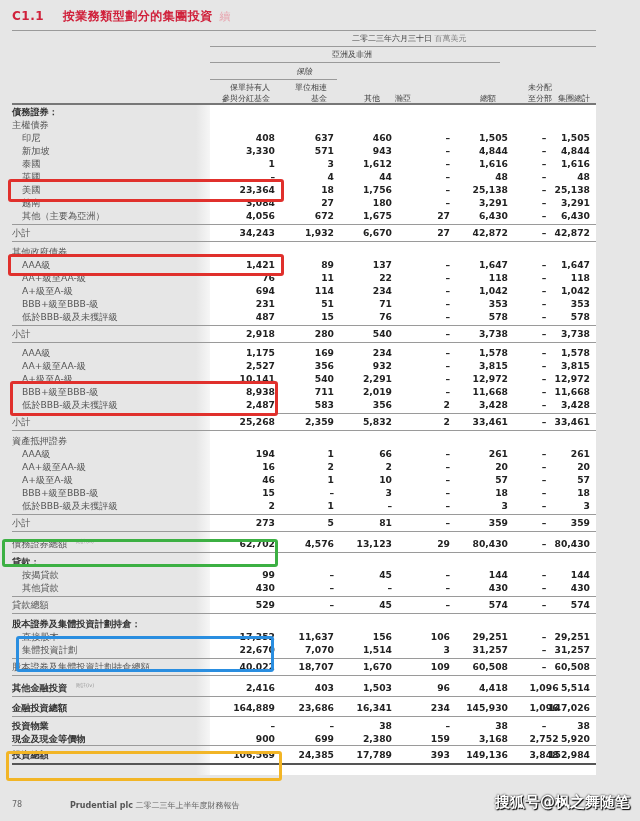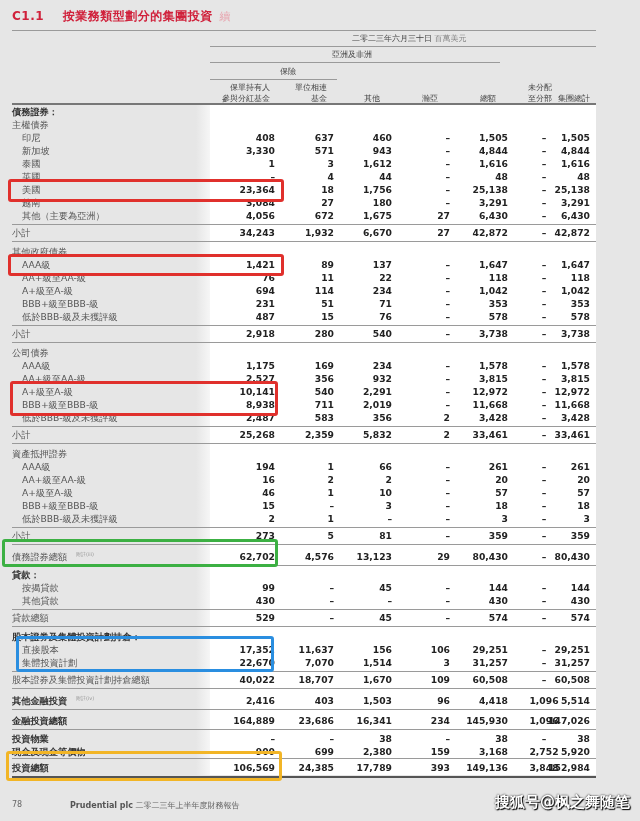--- a/index.html
+++ b/index.html
@@ -80,32 +80,32 @@
 <div class="rule" style="left:12px;top:30px;width:584px;"></div>
 <div class="rule" style="left:210px;top:46px;width:386px;"></div>
 <div class="rule" style="left:210px;top:62px;width:290px;"></div>
 <div class="rule" style="left:210px;top:79px;width:127px;"></div>
 <div class="rule" style="left:12px;top:103px;width:584px;height:2px;background:#777;"></div>
 
 <div class="hdr" style="left:352px;top:33px;">
   <span>二零二三年六月三十日</span> <span class="unit">百萬美元</span>
 </div>
 <div class="hdr" style="left:332px;top:49px;">亞洲及非洲</div>
-<div class="hdr" style="left:280px;top:66px;">保險</div>
+<div class="hdr" style="left:296px;top:66px;font-style:italic;">保險</div>
 
 <div class="hdr r" style="left:200px;top:82px;width:70px;">
   <div>保單持有人</div>
     <div>參與分紅基金</div>
 </div>
 <div class="hdr r" style="left:259px;top:82px;width:68px;">
   <div>單位相連</div>
     <div>基金</div>
 </div>
 <div class="hdr r" style="left:310px;top:93px;width:70px;">其他</div>
-<div class="hdr r" style="left:368px;top:93px;width:70px;">瀚亞</div>
+<div class="hdr r" style="left:368px;top:93px;width:70px;text-align:center;">瀚亞</div>
 <div class="hdr r" style="left:426px;top:93px;width:70px;">總額</div>
 <div class="hdr c" style="left:510px;top:82px;width:60px;">
   <div>未分配</div>
     <div>至分部</div>
 </div>
 <div class="hdr r" style="left:520px;top:93px;width:70px;">集團總計</div>
 
 <div class="table" id="tbl">
     <div class="row">
       <span class="lbl bold">債務證券：</span>
@@ -248,23 +248,20 @@
     </div>
     <div class="row sub">
       <span class="lbl">小計</span>
       <span class="v v0">2,918</span>
       <span class="v v1">280</span>
       <span class="v v2">540</span>
       <span class="v v3">–</span>
       <span class="v v4">3,738</span>
       <span class="v v5">–</span>
       <span class="v v6">3,738</span>
-    </div>
-    <div class="row">
-      <span class="lbl">公司債券</span>
     </div>
     <div class="row">
       <span class="lbl ind1">AAA級</span>
       <span class="v v0">1,175</span>
       <span class="v v1">169</span>
       <span class="v v2">234</span>
       <span class="v v3">–</span>
       <span class="v v4">1,578</span>
       <span class="v v5">–</span>
       <span class="v v6">1,578</span>

